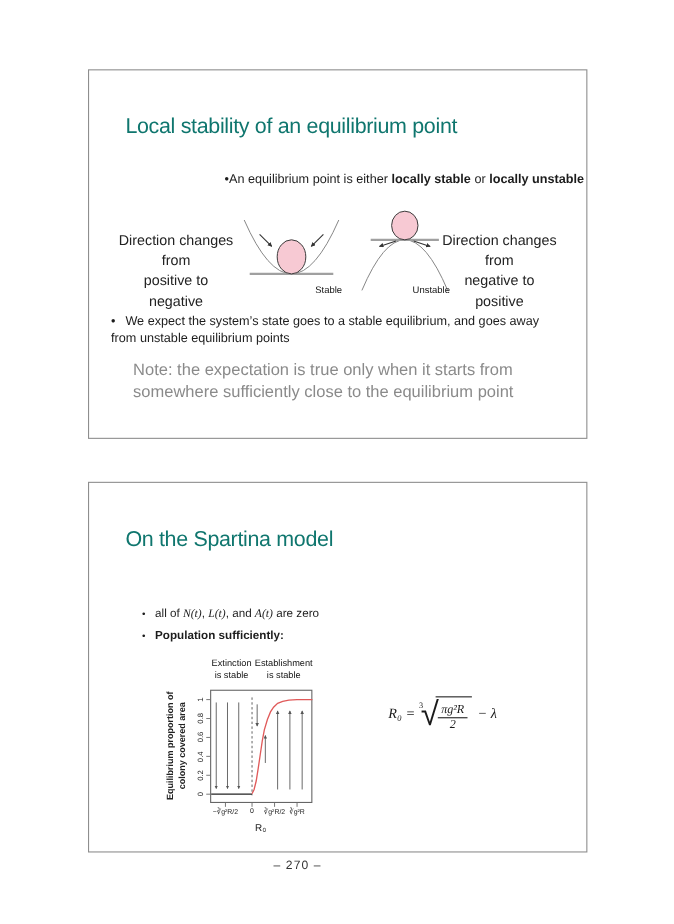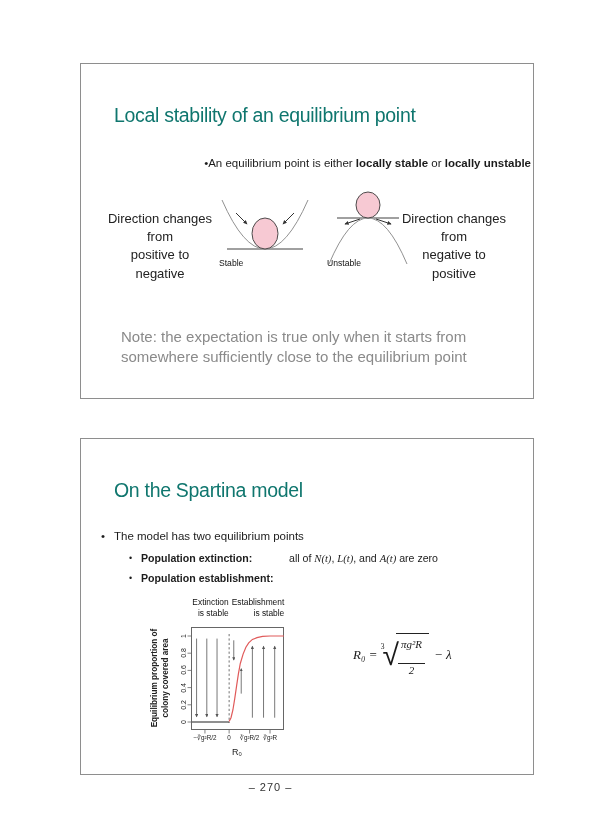--- a/index.html
+++ b/index.html
@@ -18,49 +18,49 @@
   #s1-b2{left:20px;top:221px;width:400px;}
   #s1-b2 .txt{display:inline;}
   #s1-note{position:absolute;left:40px;top:263px;width:420px;font-size:15px;line-height:1.32;color:#8a8a8a;}
   
   #diagram-band{position:absolute;left:0;top:128px;width:452px;height:86px;}
   .diag-caption{position:absolute;width:106px;font-size:13px;line-height:1.4;text-align:center;white-space:pre-line;color:#222;}
   #diag-cap-left{left:26px;top:18px;}
   #diag-cap-right{left:320px;top:18px;}
   #stable-svg{position:absolute;left:138px;top:2px;}
   #unstable-svg{position:absolute;left:246px;top:-2px;}
-  .diag-label{position:absolute;top:66px;font-size:8.6px;text-align:left;color:#111;}
+  .diag-label{position:absolute;top:66px;font-size:8.6px;text-align:right;color:#111;}
   #stable-label{left:138px;width:92px;}
   #unstable-label{left:246px;width:82px;}
   
   #s2-b1{left:20px;top:90px;width:430px;}
   #sub-bullets{position:absolute;left:48px;top:110px;font-size:10.6px;line-height:1.78;}
   .sub-row{display:flex;}
   .sub-marker{display:inline-block;width:12px;font-size:9px;padding-top:1px;}
   .sub-label{width:148px;font-weight:bold;}
   .sub-value .math{font-family:"Liberation Serif","DejaVu Serif",serif;font-style:italic;}
   
   #chart{position:absolute;left:58px;top:156px;width:235px;height:180px;}
   #plot-wrap{position:absolute;left:52px;top:32px;width:93px;height:103px;}
   #plot-svg{overflow:visible;display:block;}
-  .anno{position:absolute;top:2px;transform:translateX(-50%);font-size:8.4px;line-height:1.3;text-align:right;white-space:pre-line;color:#111;}
+  .anno{position:absolute;top:2px;transform:translateX(-50%);font-size:8.4px;line-height:1.3;text-align:center;white-space:pre-line;color:#111;}
   .ytick{position:absolute;transform:translate(-50%,-50%) rotate(-90deg);font-size:7px;color:#222;}
   .xtick{position:absolute;transform:translateX(-50%);font-size:6.3px;color:#222;white-space:nowrap;}
   #ylab{position:absolute;left:22px;top:83px;transform:translate(-50%,-50%) rotate(-90deg);font-size:8.2px;font-weight:bold;line-height:1.3;text-align:center;white-space:nowrap;color:#222;}
   #xlab{position:absolute;left:98px;top:152px;transform:translateX(-50%);font-size:9px;color:#222;}
   
   #formula{position:absolute;left:272px;top:194px;display:flex;align-items:center;
     font-family:"Liberation Serif","DejaVu Serif",serif;font-style:italic;font-size:13px;color:#1a1a1a;}
   #formula .eq{margin:0 4px;font-style:normal;}
   .rad{display:flex;align-items:center;}
   .rad-idx{font-size:7.5px;font-style:normal;transform:translateY(-8px);margin-right:-2px;}
   .rad-sign{font-size:30px;font-style:normal;font-family:"DejaVu Sans",sans-serif;line-height:0.9;font-weight:200;}
   .radicand{border-top:1px solid #222;padding:2px 4px 0 2px;margin-left:-3px;}
   .frac{display:inline-flex;flex-direction:column;align-items:center;font-size:11px;line-height:1.15;}
-  .frac .num{border-bottom:1px solid #222;padding:0 3px 12px 3px;}
+  .frac .num{border-bottom:1px solid #222;padding:0 3px 0 3px;}
   #formula .tail{margin-left:5px;}
   #formula-caption{position:absolute;left:237px;top:236px;width:212px;font-size:8.4px;text-align:center;color:#111;}
   
   #page-number{position:absolute;left:0;top:781px;width:541px;text-align:center;font-size:11px;color:#333;letter-spacing:1px;}
 </style>
 </head>
 <body>
 
 <div class="slide" id="slide1">
   <div class="slide-title">Local stability of an equilibrium point</div>
@@ -98,40 +98,39 @@
       <ellipse cx="41" cy="15" rx="12" ry="13" stroke="#3a3a3a" stroke-width="0.9" fill="#f7c9d3"></ellipse>
       <line x1="33" y1="29" x2="18" y2="34" stroke="#333" stroke-width="1" marker-end="url(#ah2)"></line>
       <line x1="49" y1="29" x2="64" y2="34" stroke="#333" stroke-width="1" marker-end="url(#ah2)"></line>
     </svg>
     <div class="diag-label" id="unstable-label">Unstable</div>
 
     <div class="diag-caption" id="diag-cap-right">Direction changes from
 negative to positive</div>
   </div>
 
+  <div class="bullet" id="s1-b2">
+    <span class="marker">•</span><span class="txt">We expect the system’s state goes to a stable equilibrium, and goes away from unstable equilibrium points</span>
+  </div>
 
   <div id="s1-note">Note: the expectation is true only when it starts from somewhere sufficiently close to the equilibrium point</div>
 </div>
 
 <div class="slide" id="slide2">
   <div class="slide-title"><span>On the </span><span class="it">Spartina</span><span> model</span></div>
 
-  <div class="bullet" id="s2-b1">
-    <span class="marker">•</span><span>The model has two equilibrium points</span>
-  </div>
 
   <div id="sub-bullets">
     <div class="sub-row">
       <span class="sub-marker">•</span>
-      <span class="sub-label"><span>Population extinction</span><span>:</span></span>
       <span class="sub-value"><span>all of </span><span class="math">N(t)</span><span>, </span><span class="math">L(t)</span><span>, and </span><span class="math">A(t)</span><span> are zero</span></span>
     </div>
     <div class="sub-row">
       <span class="sub-marker">•</span>
-      <span class="sub-label"><span>Population establishment</span><span>:</span></span>
+      <span class="sub-label"><span>Population sufficiently</span><span>:</span></span>
     </div>
   </div>
 
   <div id="chart">
     <div id="ylab"><span>Equilibrium proportion of</span><br><span>colony covered area</span></div>
     <div id="plot-wrap">
       <svg id="plot-svg" width="93" height="103" viewBox="0 0 93 103">
           <defs>
             <marker id="cah" markerWidth="6" markerHeight="6" refX="3.4" refY="2" orient="auto">
               <path d="M0,0 L4,2 L0,4 Z" fill="#555555"></path>

